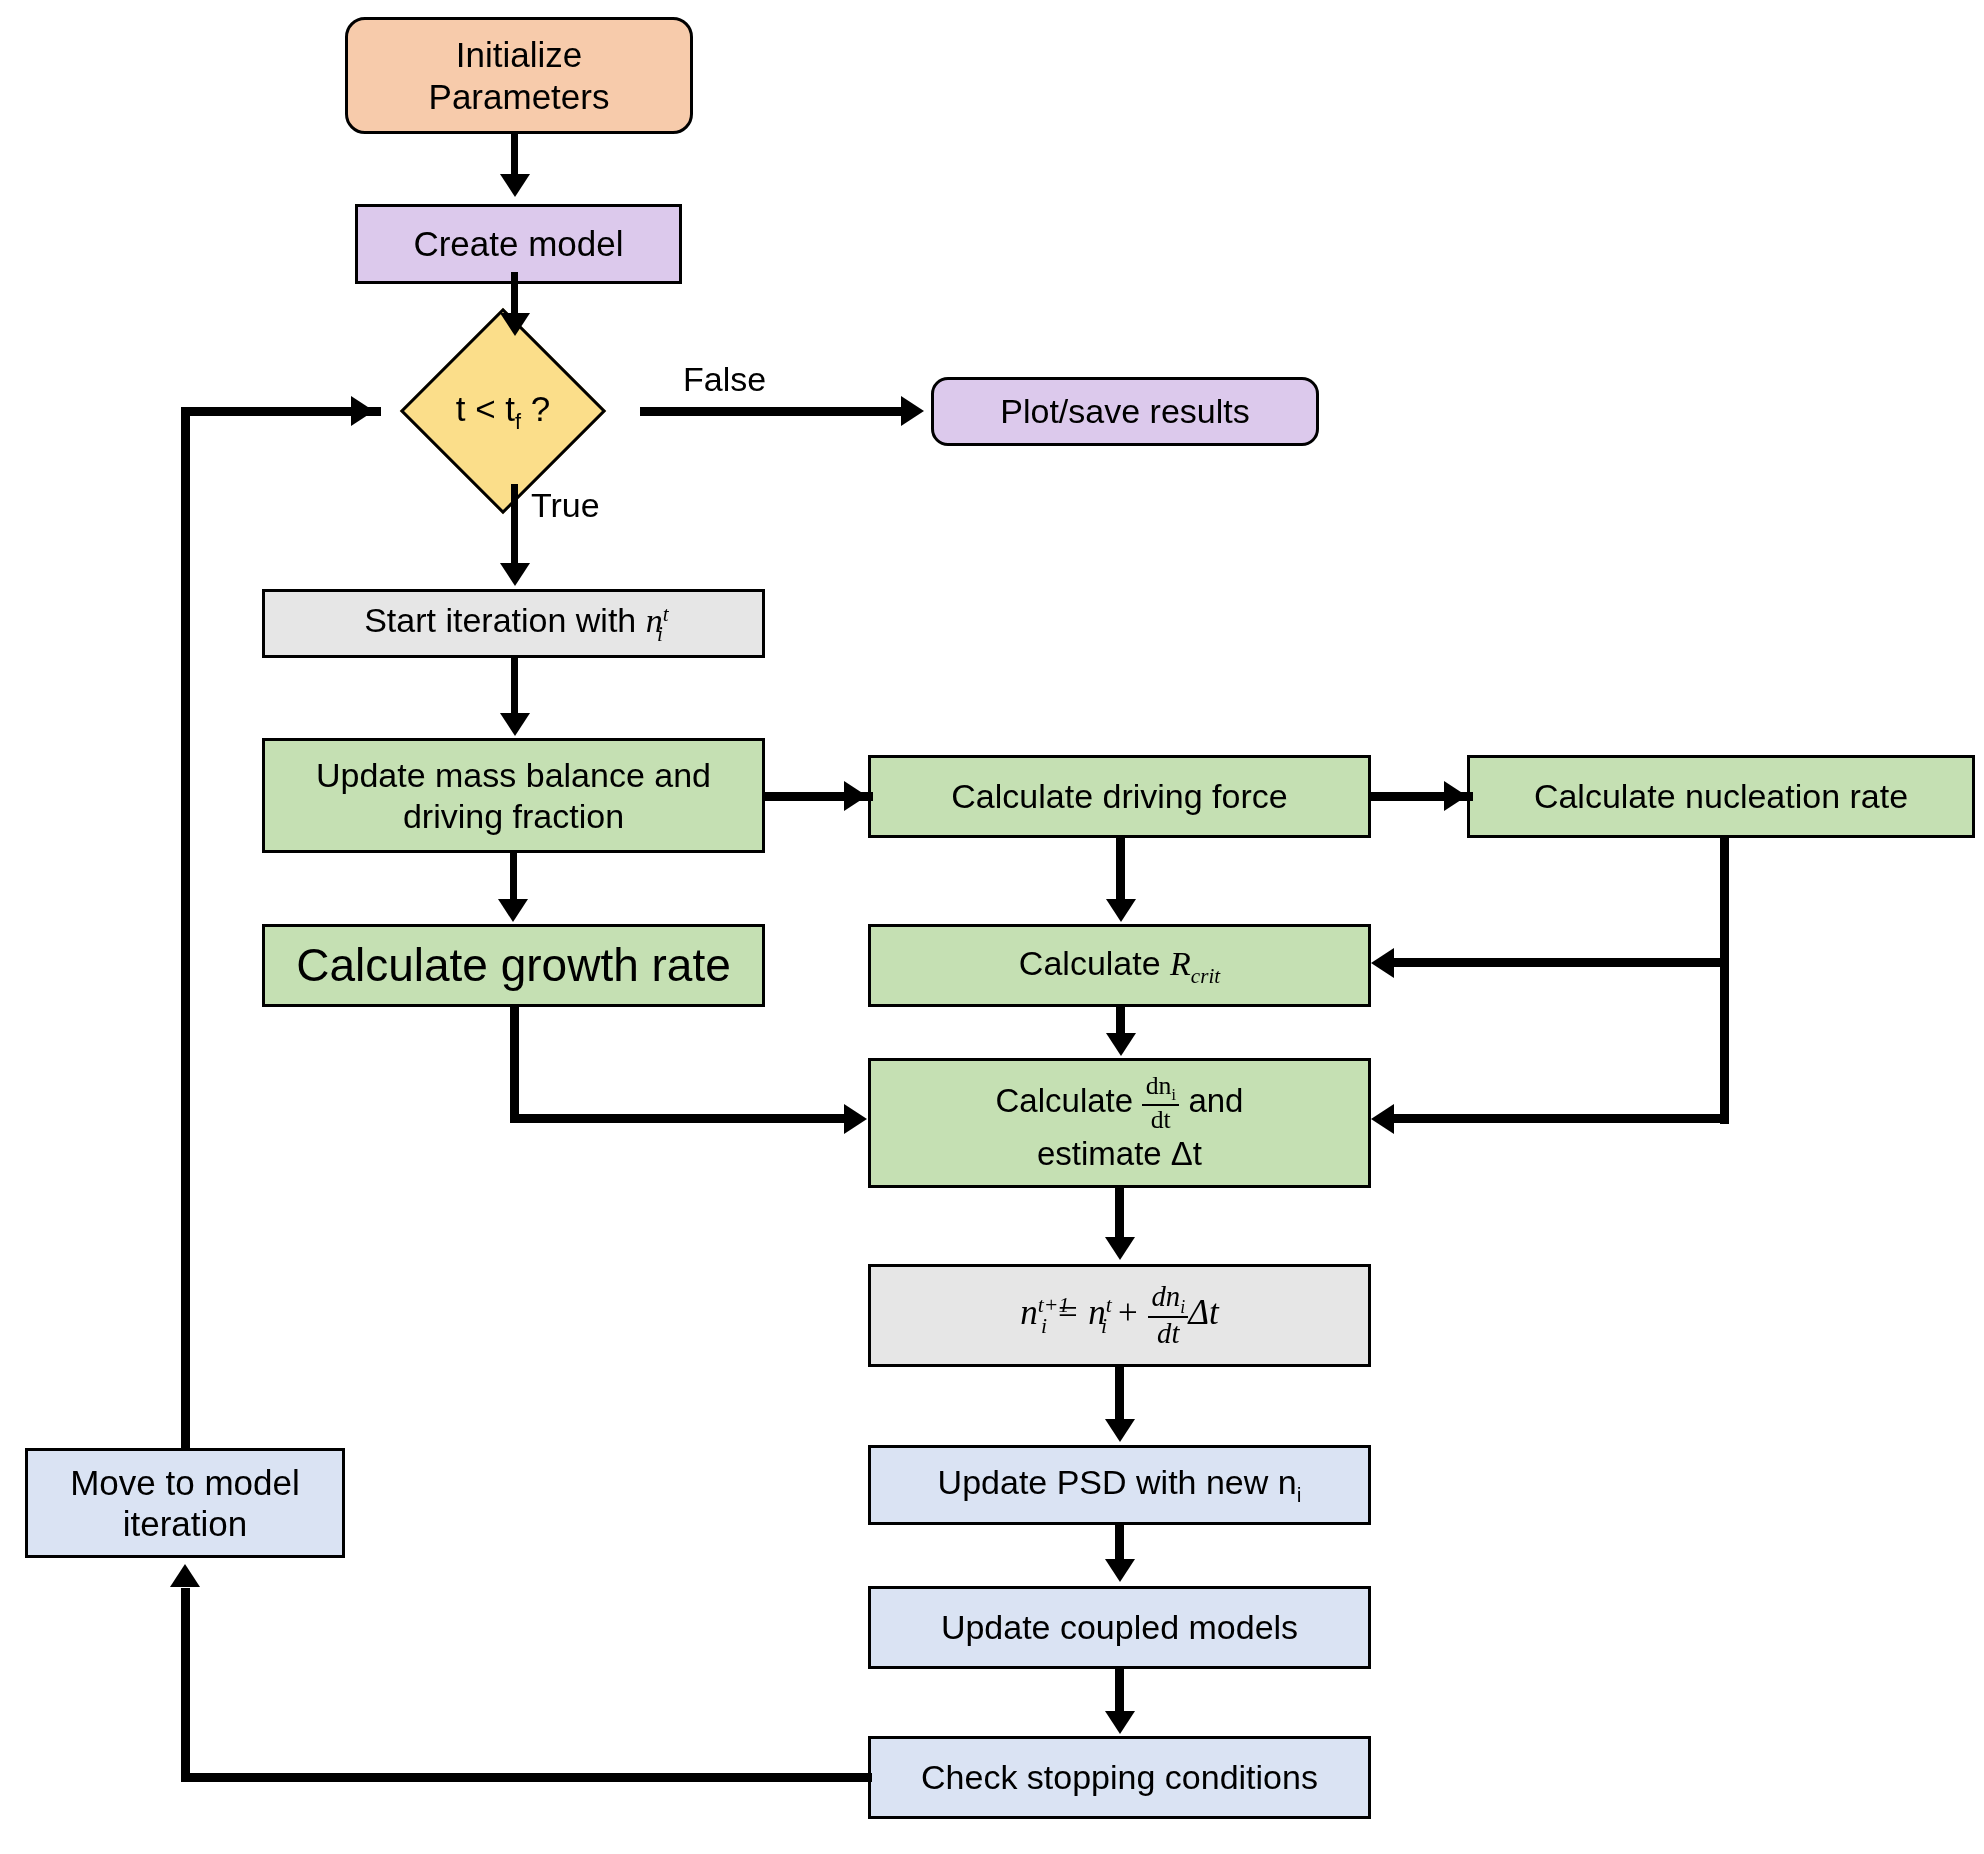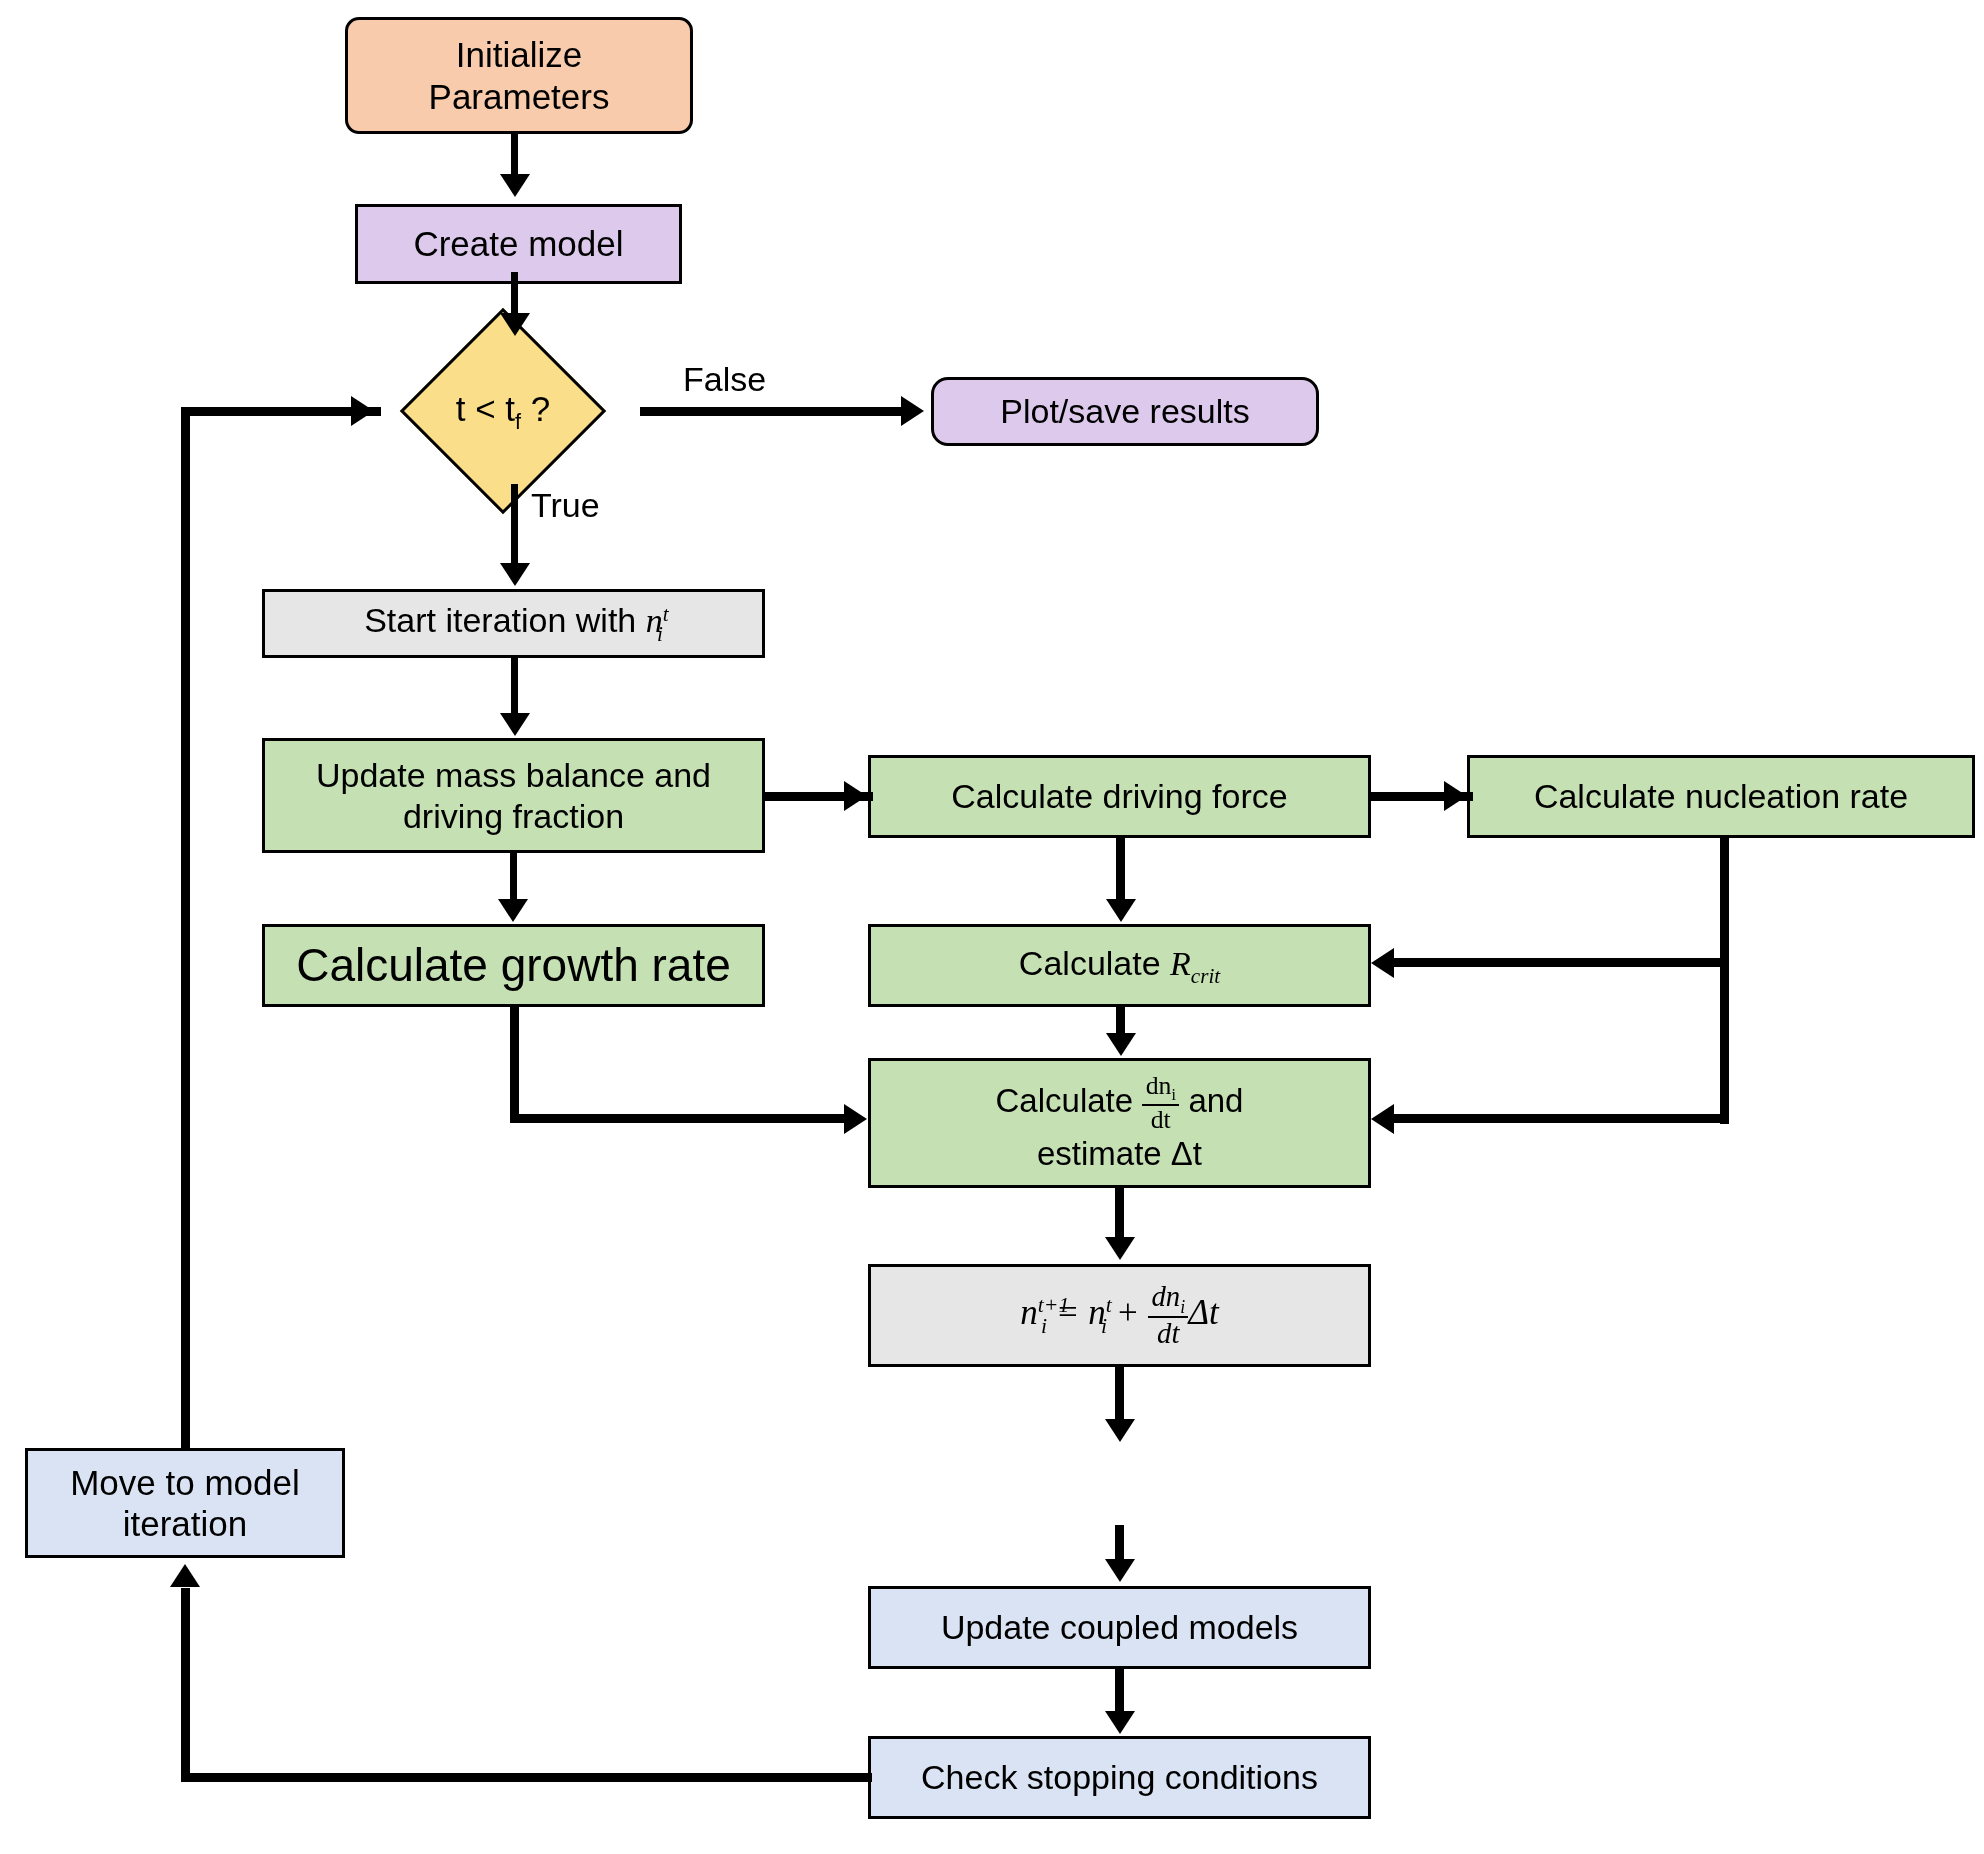--- a/index.html
+++ b/index.html
@@ -11,21 +11,21 @@
     box-sizing:border-box;
     border:3.4px solid #000;
     display:flex;
     align-items:center;
     justify-content:center;
     text-align:center;
     color:#000;
     line-height:1.18;
     padding:2.3px 8px;
   }
-  .n-orange{background:#F7CBAB;border-radius:14px;}
+  .n-orange{background:#F7CBAB;border-radius:20px;}
   .n-purple{background:#DCC9EC;}
   .n-purple-round{background:#DCC9EC;border-radius:17px;}
   .n-green{background:#C5E0B3;}
   .n-grey{background:#E6E6E6;}
   .n-blue{background:#DAE3F3;}
 
   .diamond{
     position:absolute;
     background:#FBDE8A;
     border:3.4px solid #000;
@@ -116,20 +116,23 @@
       <div>estimate Δt</div>
     </div>
   </div>
 
   <div class="node n-grey" style="left:868px;top:1264px;width:503px;height:103px;font-size:35px;">
     <span class="nowrap math">
       <span>n</span><span style="display:inline-block;vertical-align:-0.05em;"><sup class="ex">t+1</sup><sub class="ix" style="margin-left:-1.3em;">i</sub></span><span> = </span><span>n</span><span style="display:inline-block;vertical-align:-0.05em;"><sup class="ex">t</sup><sub class="ix" style="margin-left:-0.5em;">i</sub></span><span> + </span><span class="frac" style="font-size:0.82em;"><span class="num"><span>dn</span><sub class="ix">i</sub></span><span class="den">dt</span></span><span>Δt</span>
     </span>
   </div>
 
+  <div class="node n-blue" style="left:868px;top:1445px;width:503px;height:80px;font-size:34px;">
+    <span class="nowrap"><span>Update PSD with new n</span><sub class="ix">i</sub></span>
+  </div>
 
   <div class="node n-blue" style="left:868px;top:1586px;width:503px;height:83px;font-size:34px;">
     <span>Update coupled models</span>
   </div>
 
   <div class="node n-blue" style="left:868px;top:1736px;width:503px;height:83px;font-size:34px;">
     <span>Check stopping conditions</span>
   </div>
 
   <div class="node n-blue" style="left:25px;top:1448px;width:320px;height:110px;font-size:35px;">

